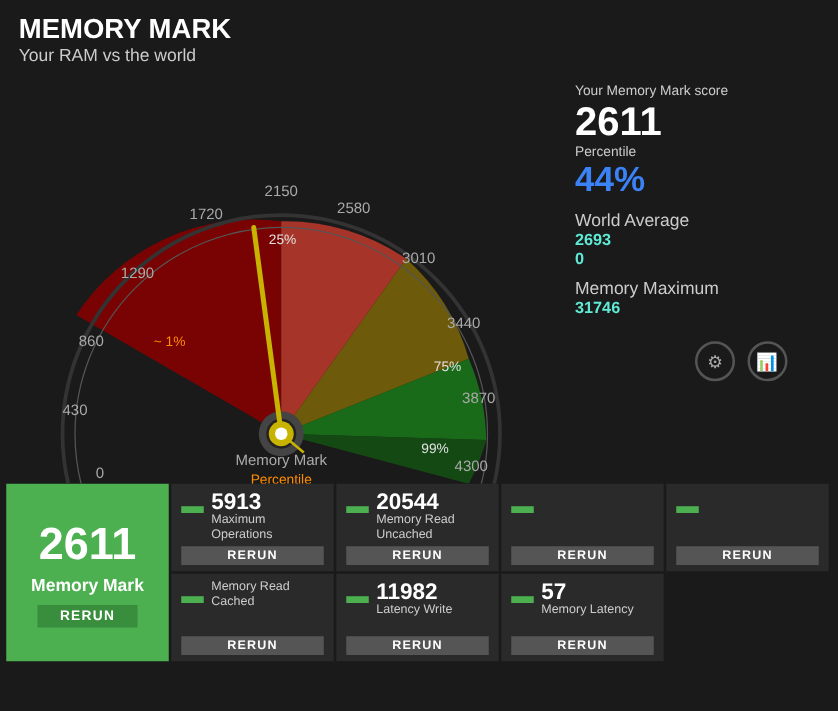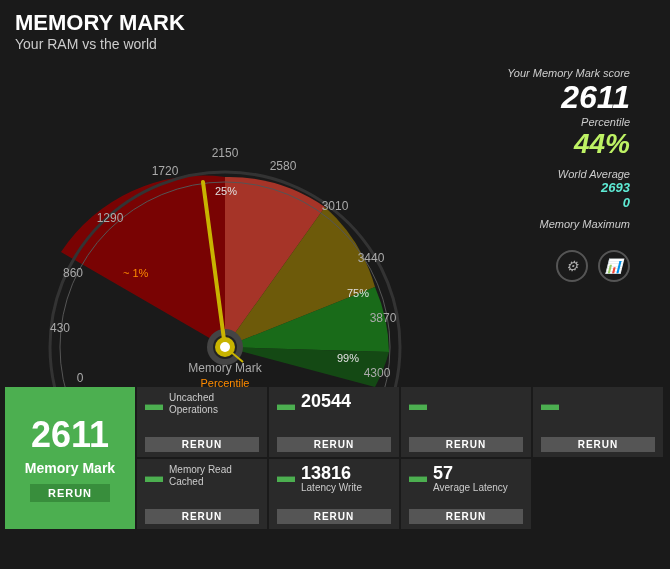--- a/index.html
+++ b/index.html
@@ -39,43 +39,41 @@
 
     
     .gauge-svg {
       width: 440px;
       height: 330px;
     }
 
     .right-panel {
       width: 200px;
       padding: 10px 15px;
-      text-align: right;
-      font-style: italic;
     }
     .right-panel .score-label {
       font-size: 11px;
       color: #ccc;
     }
     .right-panel .score-value {
       font-size: 32px;
       font-weight: bold;
       color: #fff;
     }
     .right-panel .percentile-label {
       font-size: 11px;
       color: #ccc;
     }
     .right-panel .percentile-value {
       font-size: 28px;
       font-weight: bold;
-      color: #bef264;
+      color: #3b82f6;
     }
     .right-panel .stats-row {
-      font-size: 11px;
+      font-size: 14px;
       color: #ccc;
       margin-top: 8px;
     }
     .right-panel .stats-val {
       font-size: 13px;
       color: #5eead4;
       font-weight: bold;
     }
 
     .icons-row {
@@ -260,20 +258,21 @@
 
   <div class="right-panel">
     <div class="score-label">Your Memory Mark score</div>
     <div class="score-value">2611</div>
     <div class="percentile-label">Percentile</div>
     <div class="percentile-value">44%</div>
     <div class="stats-row">World Average</div>
     <div class="stats-val">2693</div>
     <div class="stats-val">0</div>
     <div class="stats-row">Memory Maximum</div>
+    <div class="stats-val">31746</div>
 
     <div class="icons-row">
       <div class="icon-circle">⚙</div>
       <div class="icon-circle">📊</div>
     </div>
   </div>
 </div>
 
 <div class="bottom-tiles">
 
@@ -281,30 +280,32 @@
     <div class="score">2611</div>
     <div class="label">Memory Mark</div>
     <button class="rerun-btn">RERUN</button>
   </div>
 
   <div class="tiles-grid">
   <div class="tile-small">
       <div class="ts-header">
         <span class="ts-icon">▬</span>
         <div class="ts-right">
-          <span class="ts-label">Uncached Operations</span>
+          <span class="ts-score">5913</span>
+          <span class="ts-label">Maximum Operations</span>
         </div>
       </div>
       <button class="rerun-btn">RERUN</button>
     </div>
       <div class="tile-small">
       <div class="ts-header">
         <span class="ts-icon">▬</span>
         <div class="ts-right">
           <span class="ts-score">20544</span>
+          <span class="ts-label">Memory Read Uncached</span>
         </div>
       </div>
       <button class="rerun-btn">RERUN</button>
     </div>
       <div class="tile-small">
       <div class="ts-header">
         <span class="ts-icon">▬</span>
       </div>
       <button class="rerun-btn">RERUN</button>
     </div>
@@ -320,30 +321,30 @@
         <div class="ts-right">
           <span class="ts-label">Memory Read Cached</span>
         </div>
       </div>
       <button class="rerun-btn">RERUN</button>
     </div>
       <div class="tile-small">
       <div class="ts-header">
         <span class="ts-icon">▬</span>
         <div class="ts-right">
-          <span class="ts-score">13816</span>
+          <span class="ts-score">11982</span>
           <span class="ts-label">Latency Write</span>
         </div>
       </div>
       <button class="rerun-btn">RERUN</button>
     </div>
       <div class="tile-small">
       <div class="ts-header">
         <span class="ts-icon">▬</span>
         <div class="ts-right">
           <span class="ts-score">57</span>
-          <span class="ts-label">Average Latency</span>
+          <span class="ts-label">Memory Latency</span>
         </div>
       </div>
       <button class="rerun-btn">RERUN</button>
     </div>
     </div>
 </div>
 
 </body></html>

